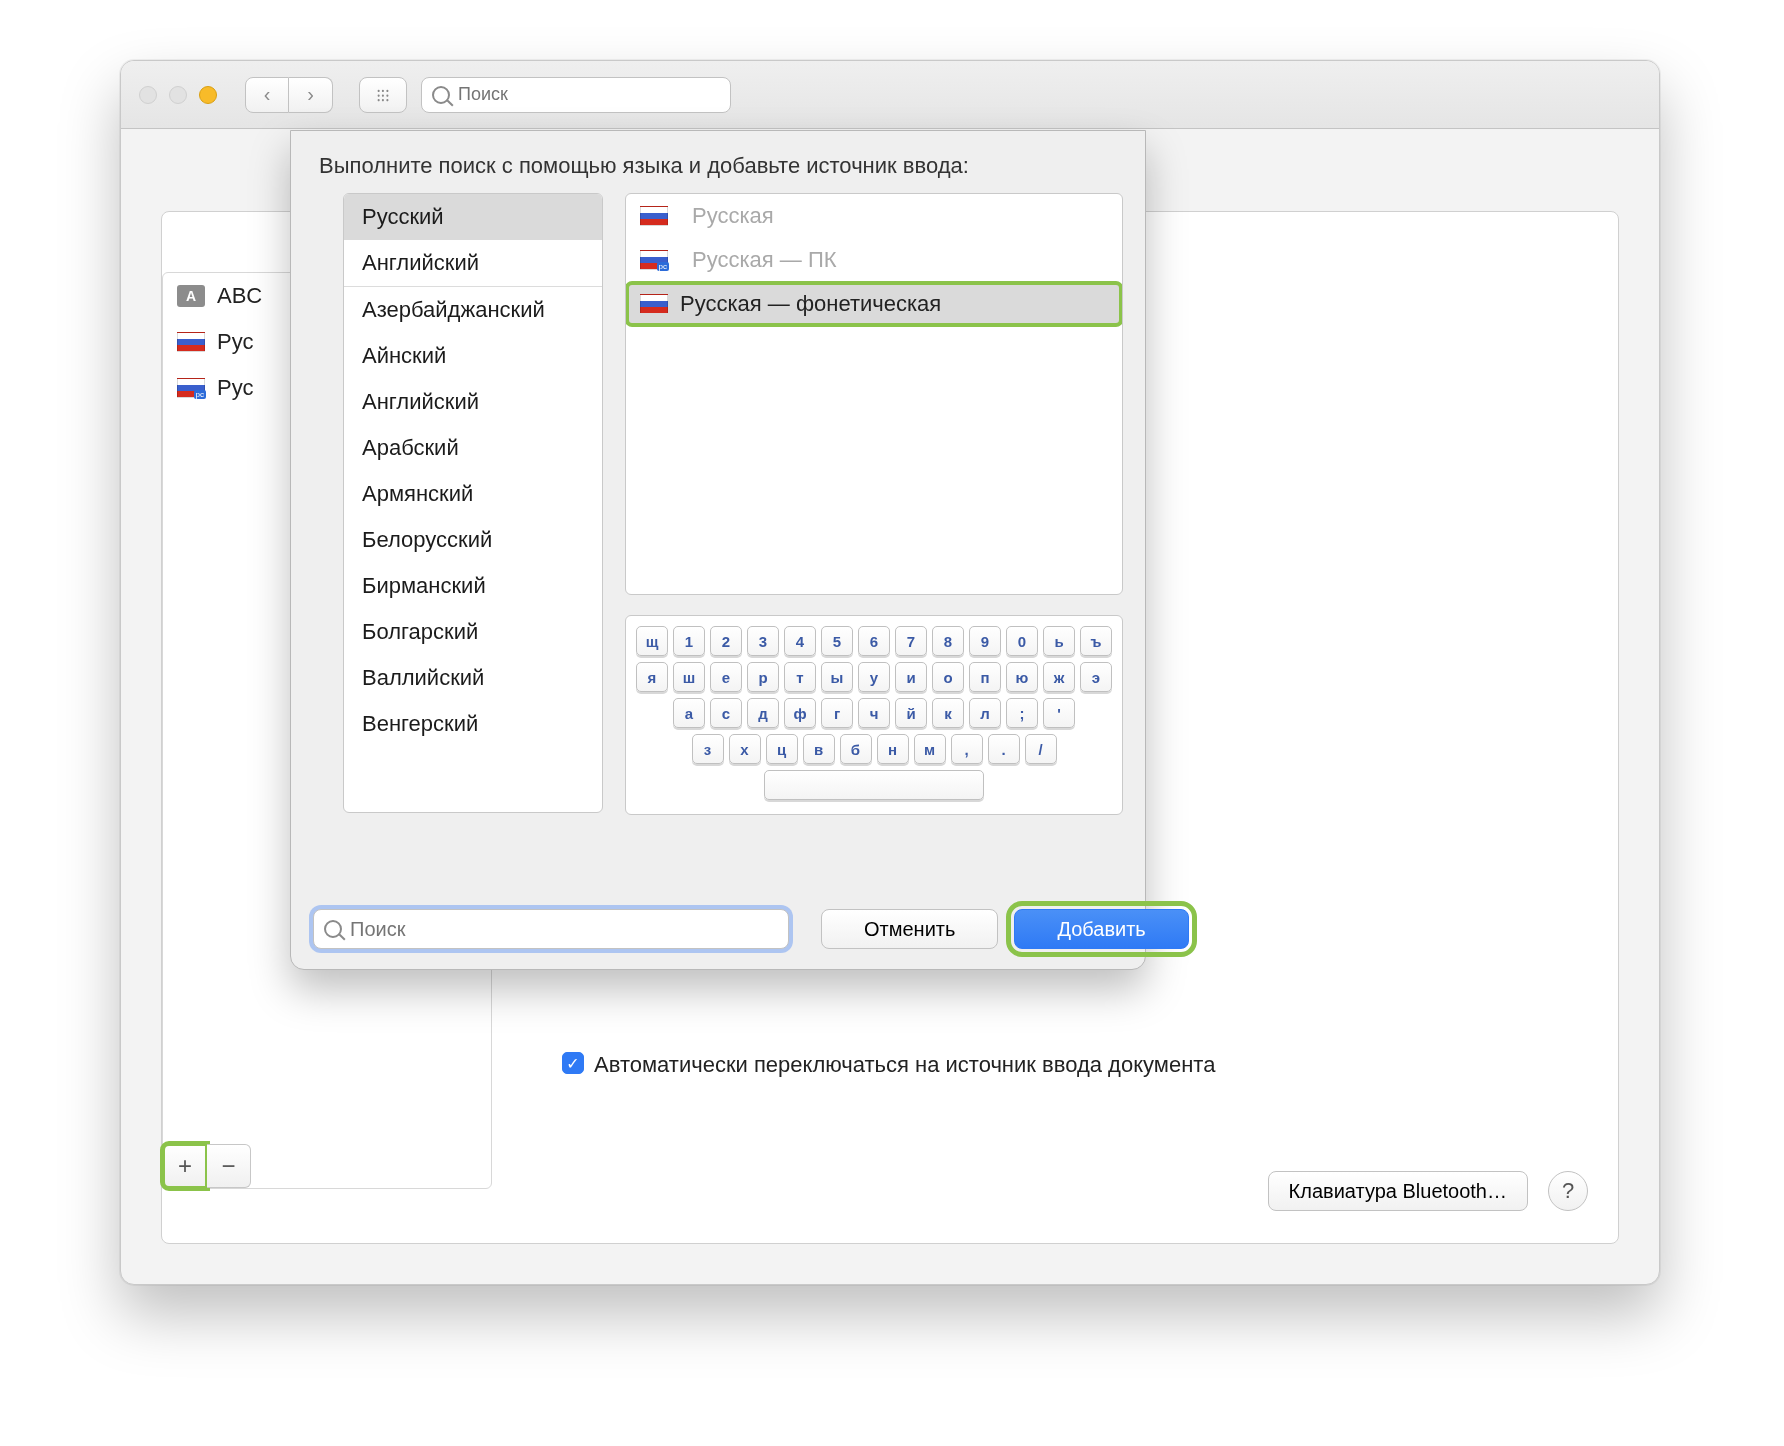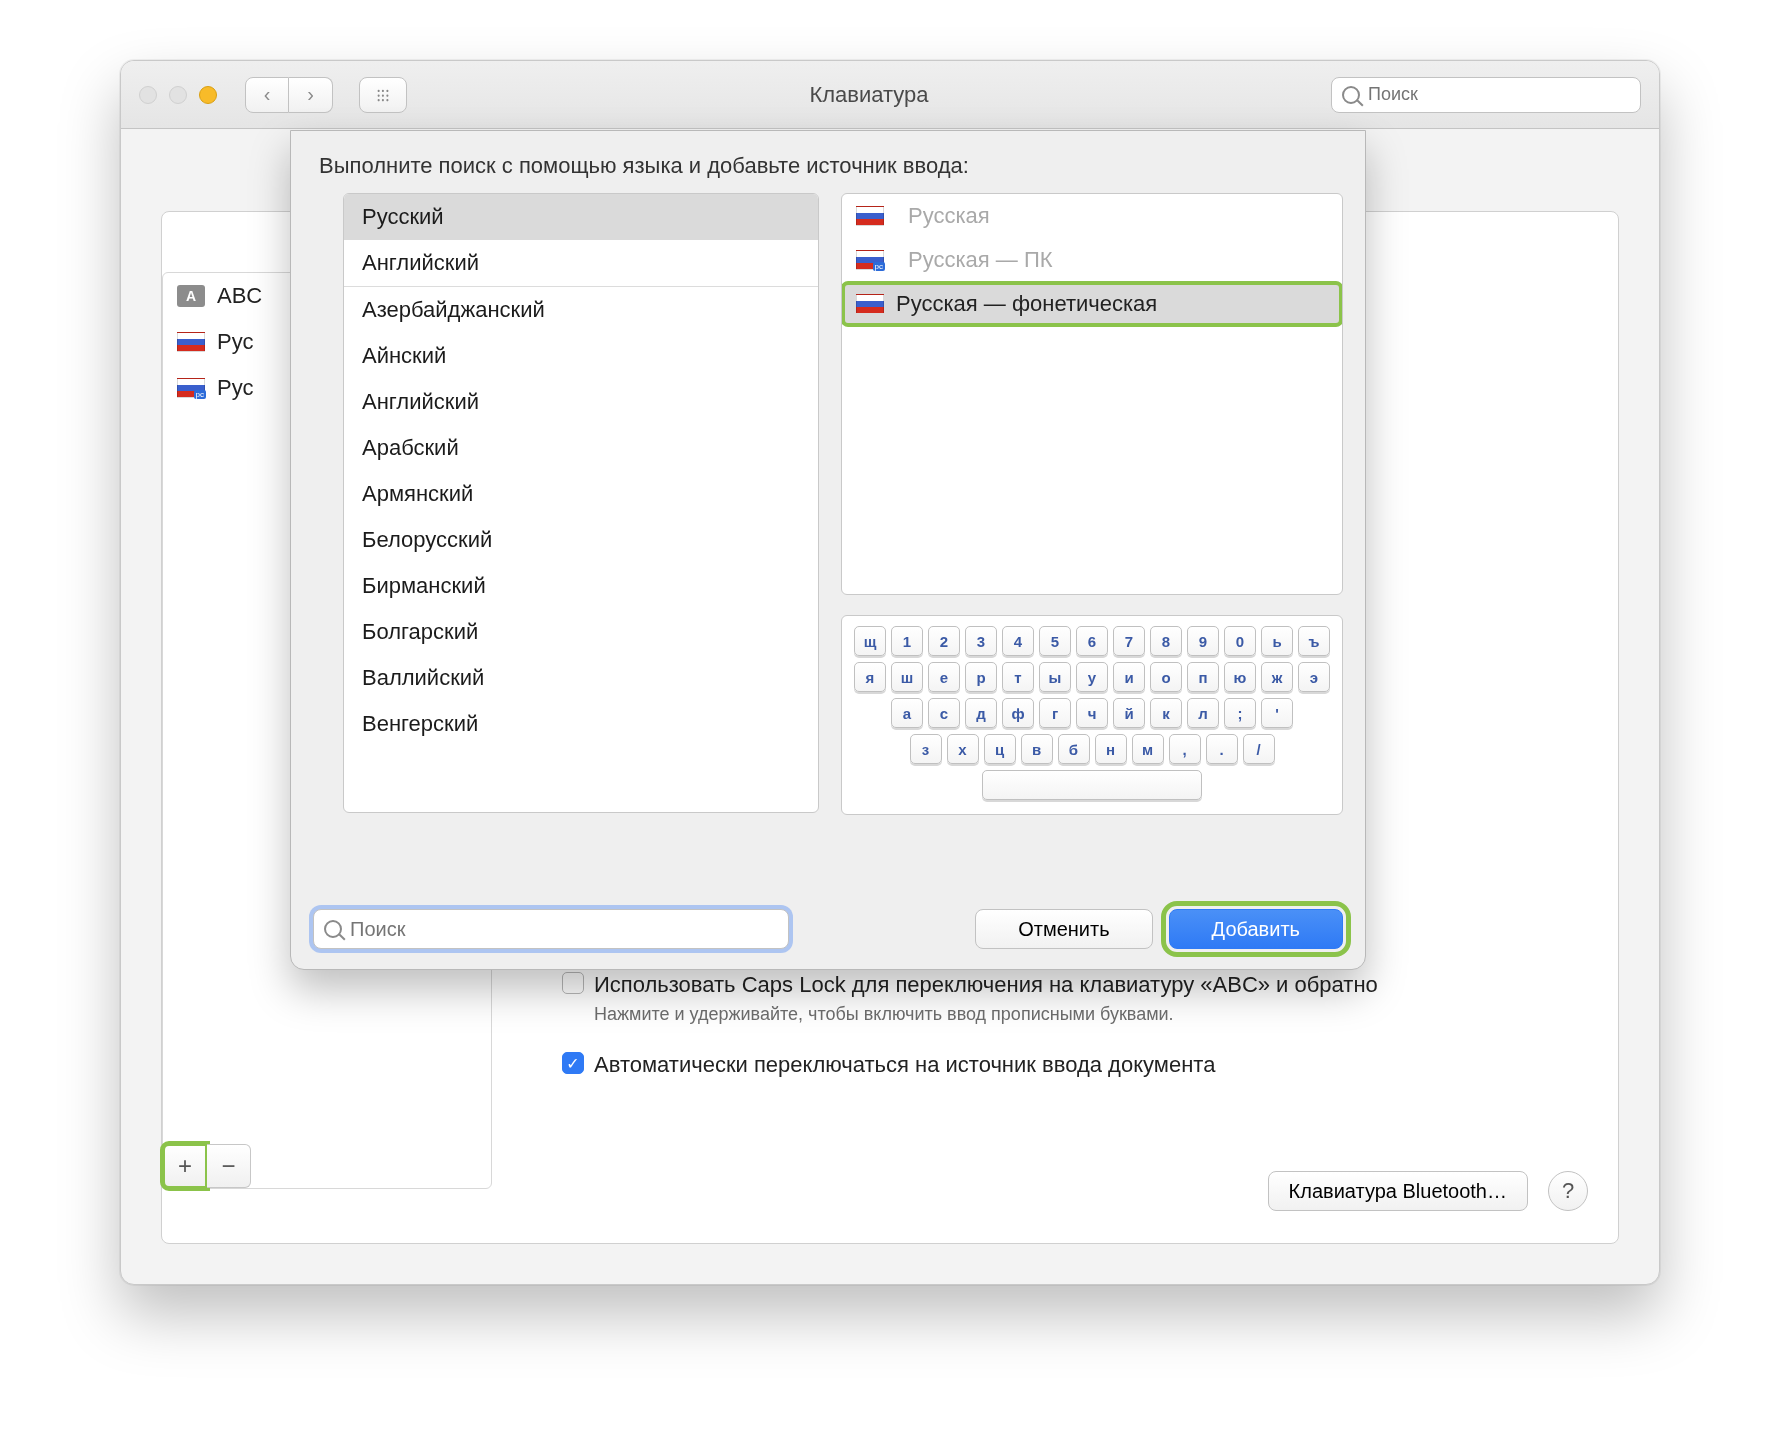--- a/index.html
+++ b/index.html
@@ -32,21 +32,21 @@
   .sqbtn:last-child{border-radius:0 6px 6px 0;border-left:none;}
   .hl-green{outline:5px solid #8bc34a;outline-offset:-2px;border-radius:6px;}
   .checkbox-row{position:absolute;left:400px;display:flex;align-items:flex-start;gap:10px;font-size:22px;color:#222;}
   .cb{width:22px;height:22px;border:1px solid #b8b8b8;border-radius:5px;background:#fff;flex-shrink:0;display:flex;align-items:center;justify-content:center;}
   .cb.checked{background:#2f7af5;border-color:#2f7af5;color:#fff;font-size:16px;}
   .hint{font-size:18px;color:#6d6d6d;margin-top:6px;}
   .bt-button{position:absolute;right:90px;bottom:32px;height:40px;padding:0 20px;border:1px solid #c2c2c2;border-radius:8px;background:linear-gradient(#fff,#f1f1f1);font-size:20px;display:flex;align-items:center;}
   .help-btn{position:absolute;right:30px;bottom:32px;width:40px;height:40px;border:1px solid #c2c2c2;border-radius:50%;background:linear-gradient(#fff,#f1f1f1);font-size:22px;display:flex;align-items:center;justify-content:center;color:#555;}
 
   
-  .sheet{position:absolute;left:290px;top:130px;width:1076px;height:840px;background:#efefef;border:1px solid #b8b8b8;border-radius:0 0 14px 14px;box-shadow:0 20px 40px rgba(0,0,0,.25);z-index:10;}
+  .sheet{position:absolute;left:290px;top:130px;width:856px;height:840px;background:#efefef;border:1px solid #b8b8b8;border-radius:0 0 14px 14px;box-shadow:0 20px 40px rgba(0,0,0,.25);z-index:10;}
   .sheet-title{font-size:22px;color:#333;padding:22px 28px 14px;}
   .panels{display:flex;gap:22px;padding:0 22px;margin-left:30px;}
   .lang-list{width:476px;height:620px;background:#fff;border:1px solid #c9c9c9;border-radius:6px;overflow:hidden;}
   .lang-group{border-bottom:1px solid #dcdcdc;}
   .lang-item{padding:10px 18px;font-size:22px;color:#1b1b1b;}
   .lang-item.selected{background:#dadada;}
   .right-col{flex:1;display:flex;flex-direction:column;gap:20px;}
   .layout-list{height:402px;background:#fff;border:1px solid #c9c9c9;border-radius:6px;overflow:hidden;}
   .layout-row{display:flex;align-items:center;gap:12px;padding:9px 14px;font-size:22px;}
   .layout-row.disabled{color:#a9a9a9;gap:24px;}
@@ -78,21 +78,20 @@
       <div class="navbtn">
           <span>‹</span>
         </div>
       <div class="navbtn">
           <span>›</span>
         </div>
     </div>
     <div class="gridbtn">
         <span>⁝⁝⁝</span>
       </div>
-    <div class="title">Клавиатура</div>
     <div class="search-top">
       <span class="mag"></span>
       <input placeholder="Поиск" style="">
     </div>
   </div>
 
   <div class="content">
     <div class="source-list">
       <div class="src-row">
         <span class="abc-icon">A</span>
@@ -109,27 +108,20 @@
       <div class="addremove">
         <div class="sqbtn hl-green">
             <span>+</span>
           </div>
         <div class="sqbtn">
             <span>−</span>
           </div>
       </div>
     </div>
 
-    <div class="checkbox-row" style="top:760px;">
-      <div class="cb"></div>
-      <div>
-        <div>Использовать Caps Lock для переключения на клавиатуру «ABC» и обратно</div>
-        <div class="hint">Нажмите и удерживайте, чтобы включить ввод прописными буквами.</div>
-      </div>
-    </div>
     <div class="checkbox-row" style="top:840px;">
       <div class="cb checked">✓</div>
       <div>Автоматически переключаться на источник ввода документа</div>
     </div>
 
     <div class="bt-button">Клавиатура Bluetooth…</div>
     <div class="help-btn">
         <span>?</span>
       </div>
   </div>

